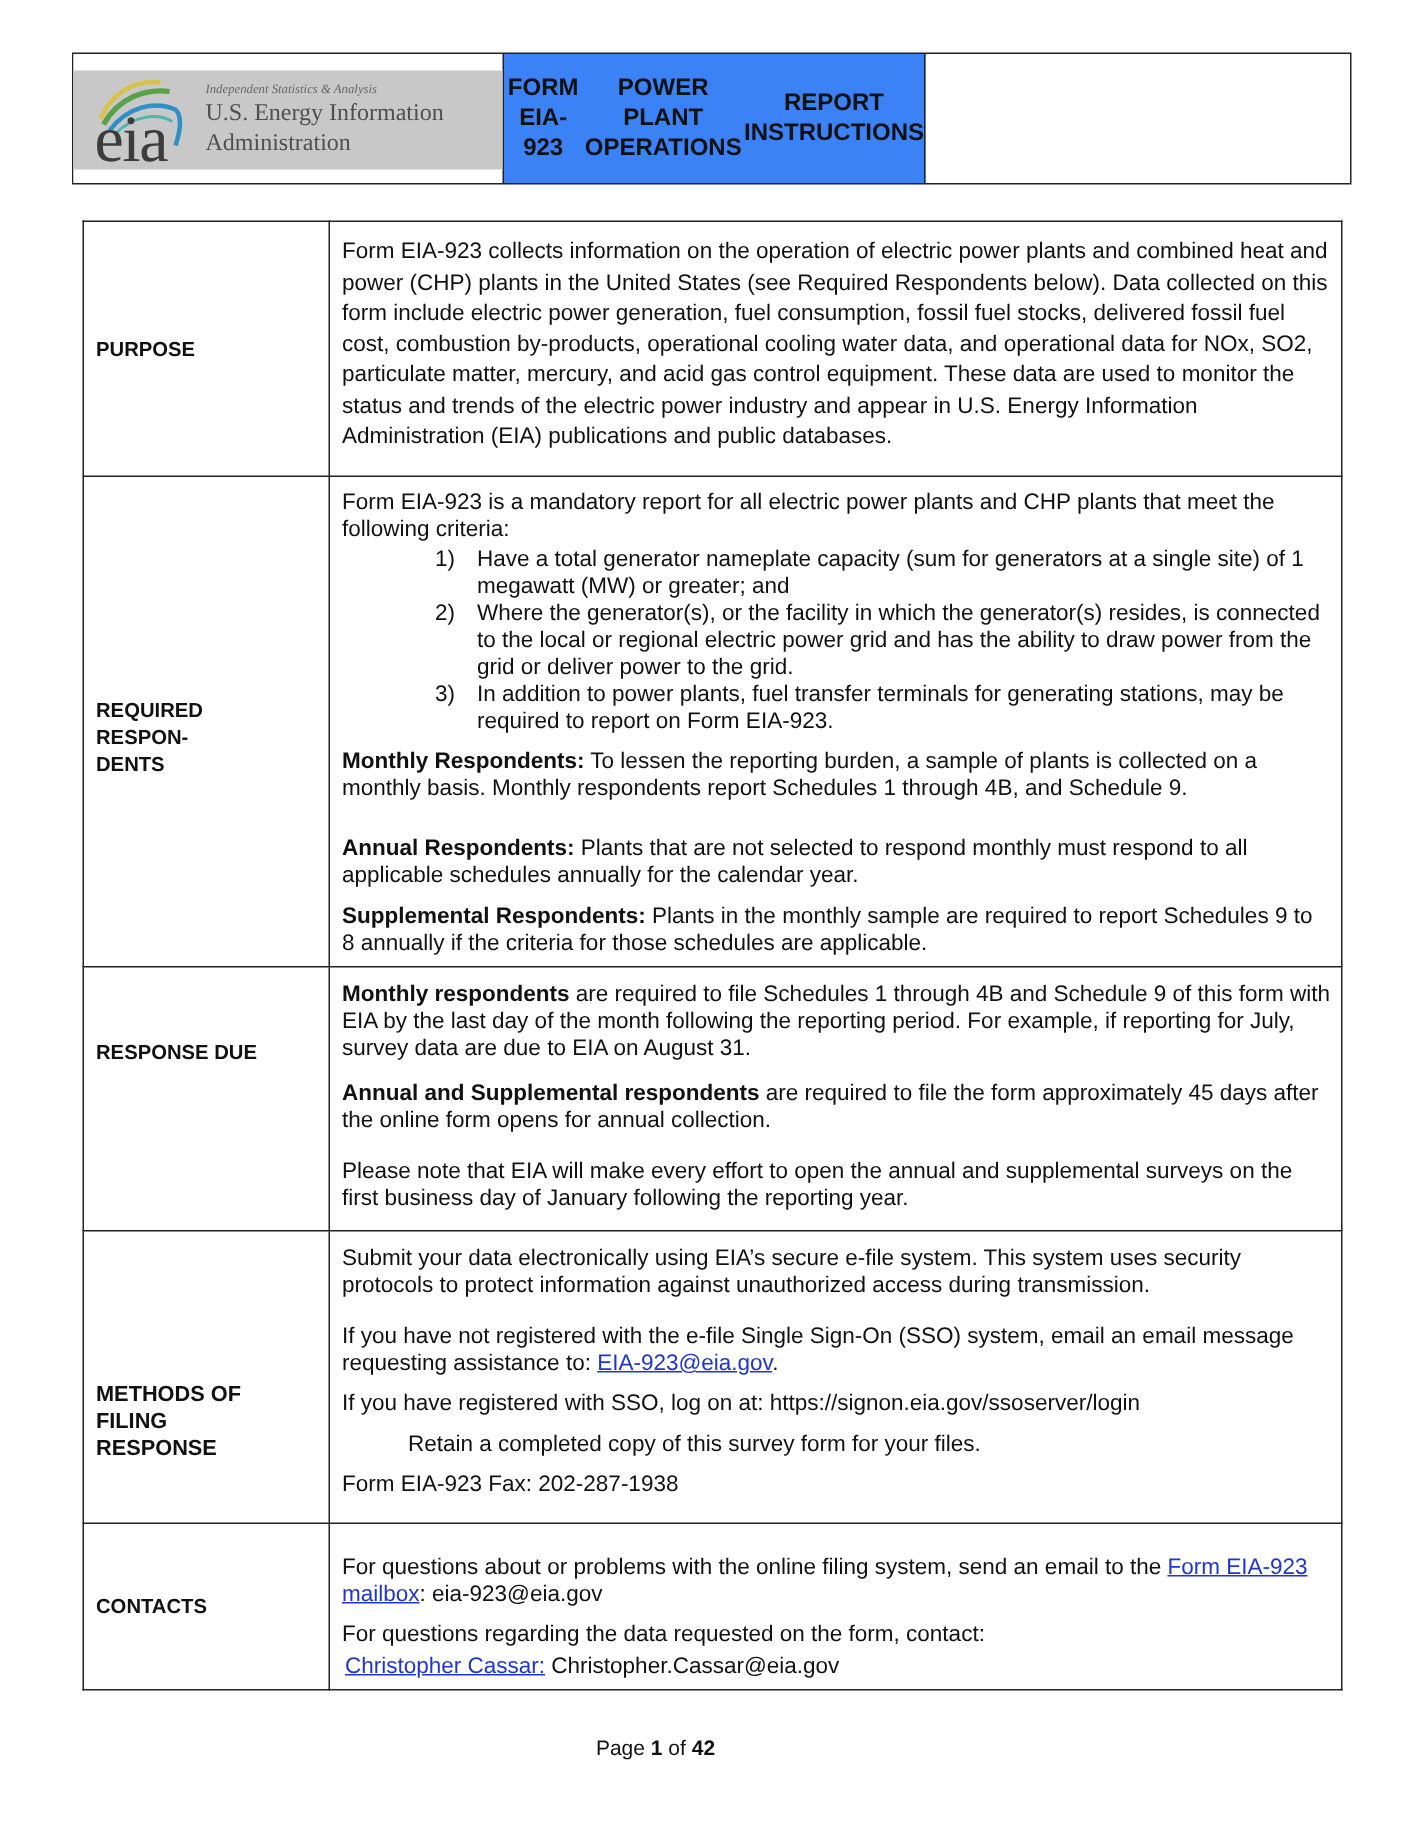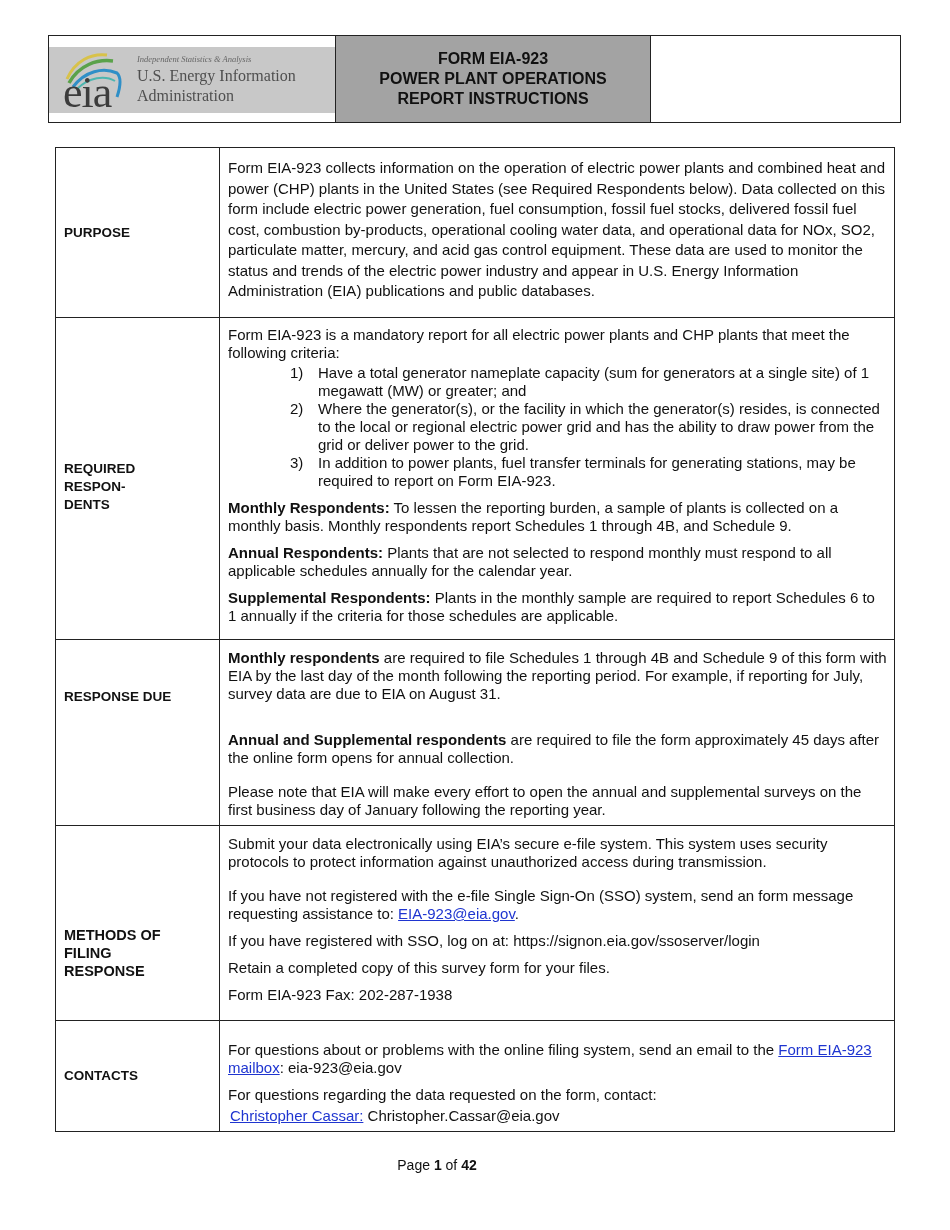--- a/index.html
+++ b/index.html
@@ -9,21 +9,21 @@
   .header { position: absolute; left: 48px; top: 35px; width: 853px; height: 88px; border: 1.5px solid #222; display: flex; box-sizing: border-box; }
   .hdr-logo { width: 287px; height: 100%; border-right: 1.5px solid #222; background: #ffffff; position: relative; box-sizing: border-box; }
   .logo-band { position: absolute; left: 0; right: 0; top: 11px; height: 66px; background: #c8c8c8; display: flex; align-items: center; }
   .logo-mark { position: relative; width: 80px; height: 66px; }
   .logo-mark svg { position: absolute; left: 12px; top: 2px; }
   .logo-eia { position: absolute; left: 14px; top: 20px; font-family: "Liberation Serif", serif; font-size: 44px; color: #3c3c3c; letter-spacing: -1px; }
   .logo-text { margin-left: 8px; font-family: "Liberation Serif", serif; color: #555; }
   .logo-tag { font-size: 8.5px; font-style: italic; color: #666; margin-bottom: 2px; }
   .logo-name { font-size: 16px; line-height: 20px; color: #4f4f4f; }
 
-  .hdr-title { width: 315px; height: 100%; border-right: 1.5px solid #222; background: #a3a3a3; display: flex; flex-direction: column; align-items: center; justify-content: center; box-sizing: border-box; }
+  .hdr-title { width: 281px; height: 100%; border-right: 1.5px solid #222; background: #3b82f6; display: flex; flex-direction: row; align-items: center; justify-content: center; box-sizing: border-box; }
   .hdr-title div { font-weight: bold; font-size: 16px; line-height: 20px; text-align: center; }
 
   .hdr-omb { flex: 1; height: 100%; background: #c8c8c8; padding: 10px 0 0 0; box-sizing: border-box; text-align: right; }
   .hdr-omb div { font-weight: bold; font-size: 14.5px; line-height: 18px; }
 
   
   .main { position: absolute; left: 55px; top: 147px; width: 840px; border-collapse: collapse; }
   .main td { border: 1.5px solid #222; vertical-align: middle; }
   .lbl { width: 147px; font-weight: bold; font-size: 13.5px; line-height: 18px; padding: 0 8px; }
   .content { font-size: 15px; line-height: 18px; padding: 6px 7px 6px 8px; vertical-align: top !important; }
@@ -90,45 +90,45 @@
         <li>
               <span class="num">2)</span>
               <span>Where the generator(s), or the facility in which the generator(s) resides, is connected to the local or regional electric power grid and has the ability to draw power from the grid or deliver power to the grid.</span>
             </li>
         <li>
               <span class="num">3)</span>
               <span>In addition to power plants, fuel transfer terminals for generating stations, may be required to report on Form EIA-923.</span>
             </li>
       </ul>
       <p style="margin-top:9px;"><b>Monthly Respondents:</b><span> To lessen the reporting burden, a sample of plants is collected on a monthly basis.  Monthly respondents report Schedules 1 through 4B, and Schedule 9.</span></p>
-      <p style="margin-top:9px;"><b>Annual Respondents:</b><span> Plants that are not selected to respond monthly must respond to all applicable schedules annually for the calendar year.</span></p>
-      <p style="margin-top:9px;"><b>Supplemental Respondents:</b><span> Plants in the monthly sample are required to report Schedules 6 to 1 annually if the criteria for those schedules are applicable.</span></p>
+      <p style="margin-top:22px;"><b>Annual Respondents:</b><span> Plants that are not selected to respond monthly must respond to all applicable schedules annually for the calendar year.</span></p>
+      <p style="margin-top:9px;"><b>Supplemental Respondents:</b><span> Plants in the monthly sample are required to report Schedules 9 to 8 annually if the criteria for those schedules are applicable.</span></p>
     </td>
   </tr>
 
   <tr style="height:176px;">
     <td class="lbl" style="vertical-align:top; padding-top:48px;">RESPONSE DUE</td>
     <td class="content" style="padding-top:9px;">
       <p><b>Monthly respondents</b><span> are required to file Schedules 1 through 4B and Schedule 9 of this form with EIA by the last day of the month following the reporting period.  For example, if reporting for July, survey data are due to EIA on August 31.</span></p>
-      <p style="margin-top:28px;"><b>Annual and Supplemental respondents</b><span> are required to file the form approximately 45 days after the online form opens for annual collection.</span></p>
+      <p style="margin-top:12px;"><b>Annual and Supplemental respondents</b><span> are required to file the form approximately 45 days after the online form opens for annual collection.</span></p>
       <p style="margin-top:16px;">Please note that EIA will make every effort to open the annual and supplemental surveys on the first business day of January following the reporting year.</p>
     </td>
   </tr>
 
   <tr style="height:195px;">
     <td class="lbl" style="vertical-align:bottom; padding-bottom:40px; font-size:14.5px;">
       <div>METHODS OF</div>
       <div>FILING</div>
       <div>RESPONSE</div>
     </td>
     <td class="content" style="padding-top:9px;">
       <p>Submit your data electronically using EIA’s secure e-file system.  This system uses security protocols to protect information against unauthorized access during transmission.</p>
-      <p style="margin-top:16px;"><span>If you have not registered with the e-file Single Sign-On (SSO) system, send an form message requesting assistance to: </span><a class="lnk" href="#">EIA-923@eia.gov</a><span>.</span></p>
+      <p style="margin-top:16px;"><span>If you have not registered with the e-file Single Sign-On (SSO) system, email an email message requesting assistance to: </span><a class="lnk" href="#">EIA-923@eia.gov</a><span>.</span></p>
       <p style="margin-top:9px;">If you have registered with SSO, log on at:  https://signon.eia.gov/ssoserver/login</p>
-      <p style="margin-top:9px;">Retain a completed copy of this survey form for your files.</p>
+      <p style="margin-top:9px;margin-left:44px;">Retain a completed copy of this survey form for your files.</p>
       <p style="margin-top:9px;">Form EIA-923 Fax:  202-287-1938</p>
     </td>
   </tr>
 
   <tr style="height:97px;">
     <td class="lbl">CONTACTS</td>
     <td class="content" style="padding-top:20px;">
       <p><span>For questions about or problems with the online filing system, send an email to the </span><a class="lnk" href="#">Form EIA-923 mailbox</a><span>:  eia-923@eia.gov</span></p>
       <p style="margin-top:9px;">For questions regarding the data requested on the form, contact:</p>
       <p style="margin-top:3px; padding-left:2px;"><a class="lnk" href="#">Christopher Cassar:</a><span>  Christopher.Cassar@eia.gov</span></p>

